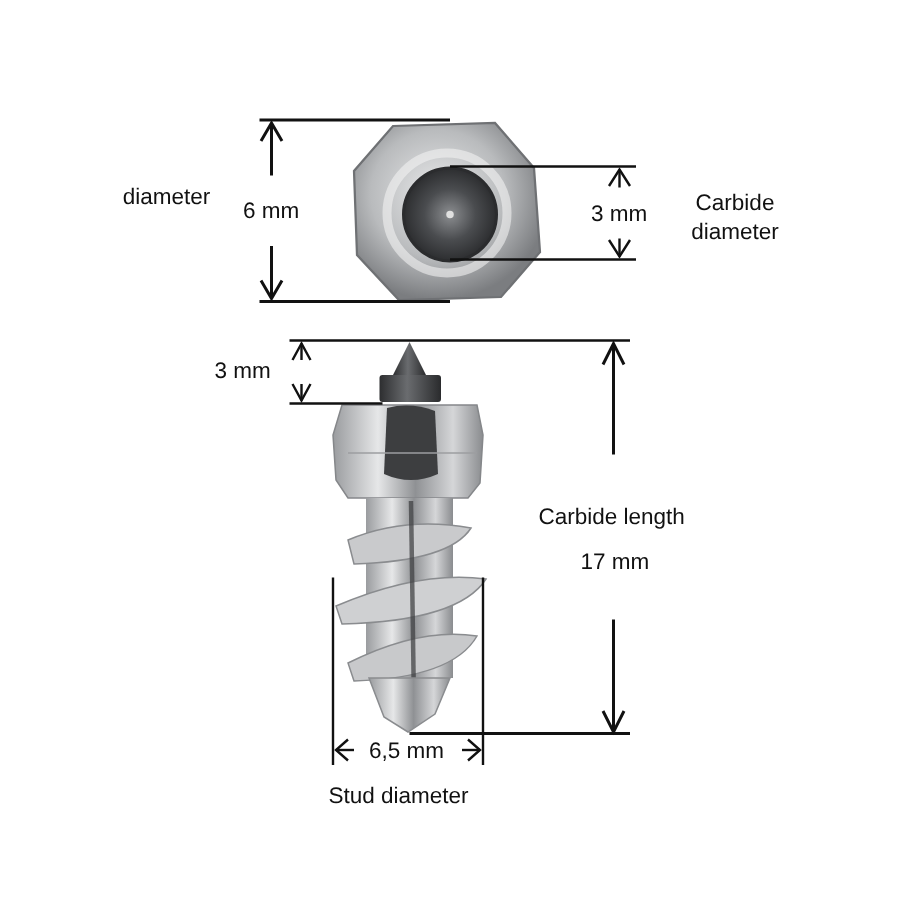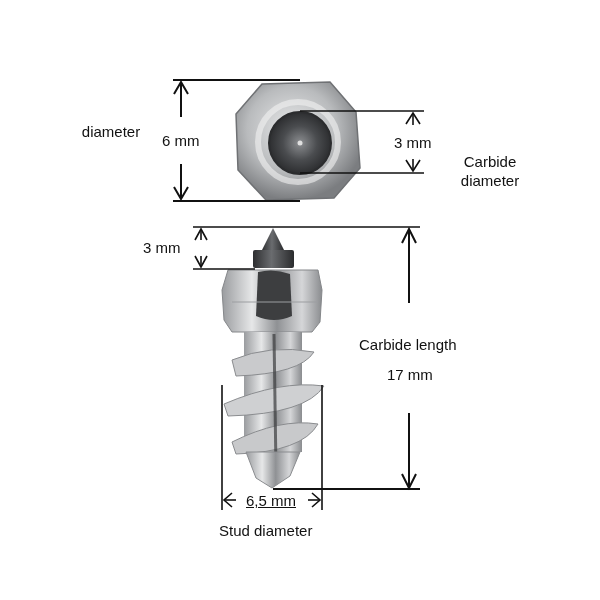--- a/index.html
+++ b/index.html
@@ -108,24 +108,24 @@
     <line x1="308" y1="500" x2="320" y2="500"></line>
   </g>
 </svg>
 
 <div class="lbl center" style="left:66px; top:122px; width:90px;">
   <div>diameter</div>
 </div>
 <div class="lbl" style="left:162px; top:131px;">6 mm</div>
 
 <div class="lbl" style="left:394px; top:133px;">3 mm</div>
-<div class="lbl center" style="left:450px; top:126px; width:80px;margin-top:26px;">
+<div class="lbl center" style="left:450px; top:126px; width:80px;">
   <div>Carbide</div>
   <div>diameter</div>
 </div>
 
 <div class="lbl" style="left:143px; top:238px;">3 mm</div>
 
 <div class="lbl" style="left:359px; top:335px;">Carbide length</div>
 <div class="lbl" style="left:387px; top:365px;text-align:center;">17 mm</div>
 
-<div class="lbl" style="left:246px; top:491px;text-decoration:underline;">6,5 mm</div>
+<div class="lbl" style="left:246px; top:491px;">6,5 mm</div>
 <div class="lbl" style="left:219px; top:521px;text-align:right;">Stud diameter</div>
 
 </body></html>

